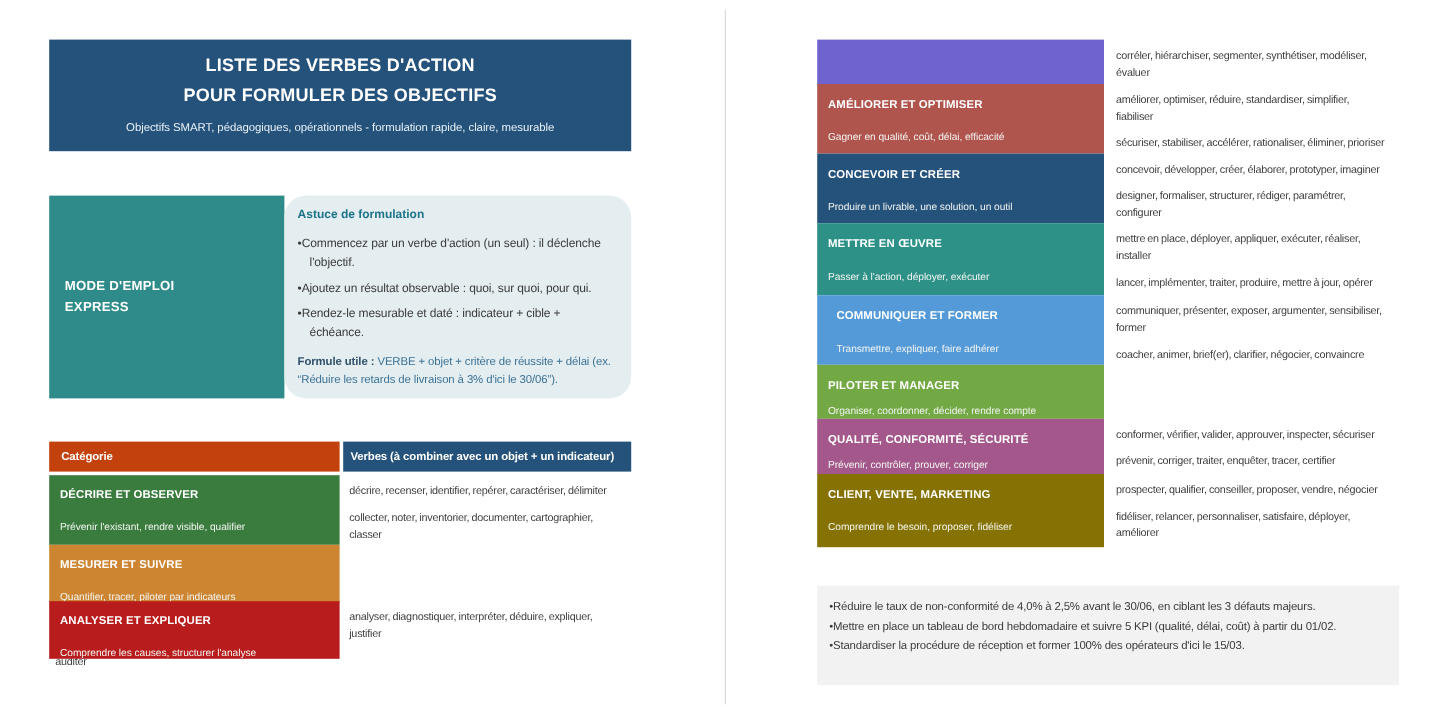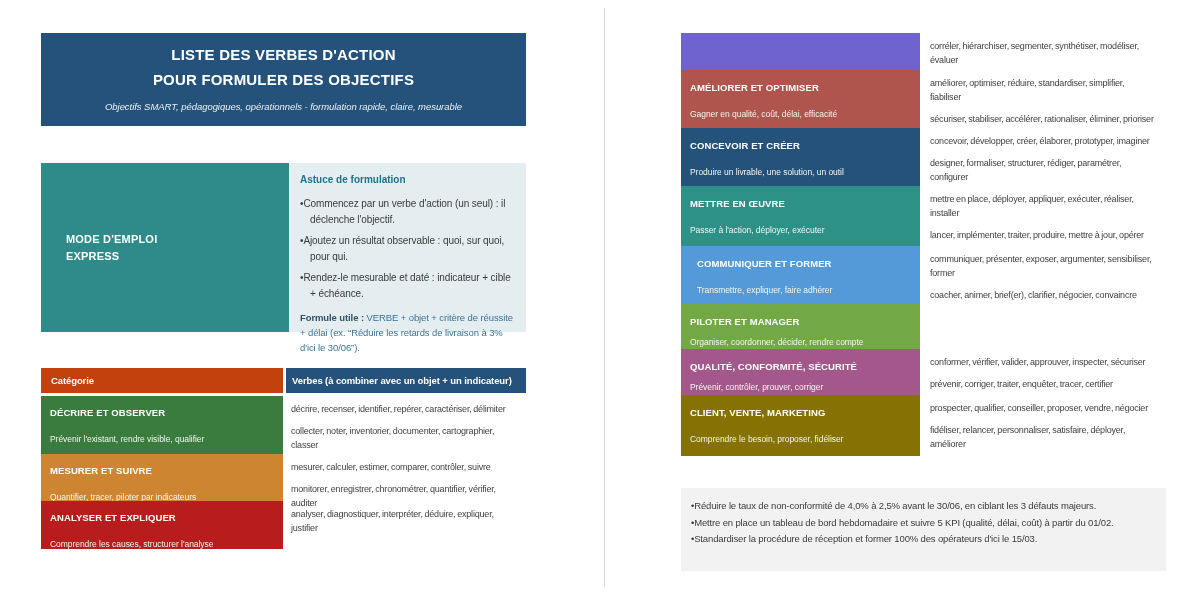--- a/index.html
+++ b/index.html
@@ -35,44 +35,44 @@
     font-size: 15px;
     font-weight: bold;
     line-height: 25px;
     letter-spacing: 0.2px;
   }
   .banner-subtitle {
     margin-top: 9px;
     color: #e8f0f6;
     font-size: 9.5px;
     letter-spacing: -0.05px;
-    font-style: italic;
   }
 
   
   .mode { margin-top: 37px; height: 169px; display: flex; }
   .mode-left {
-    width: 248px;
+    width: 196px;
     background: #2e8b89;
     display: flex;
     flex-direction: column;
     justify-content: center;
-    padding-left: 25px;
+    padding-left: 13px;
   }
   .mode-label {
     color: #ffffff;
     font-size: 11px;
     font-weight: bold;
     line-height: 17px;
     letter-spacing: 0.2px;
   }
   .mode-right {
     flex: 1;
     background: #e4eef0;
     padding: 11px 12px 0 11px;
+    border-radius: 18px;
   }
   .astuce-heading {
     color: #1d7389;
     font-size: 10px;
     font-weight: bold;
     margin-bottom: 11px;
   }
   .astuce-list { list-style: none; }
   .astuce-list li {
     font-size: 10px;
@@ -135,21 +135,21 @@
     line-height: 14px;
     letter-spacing: -0.2px;
     word-spacing: -0.5px;
     color: #3f3f3f;
     margin-bottom: 8px;
   }
 
   
   .vtable-left .trow:nth-of-type(1) { height: 64px; }
   .vtable-left .trow:nth-of-type(2) { height: 58px; }
-  .vtable-left .trow:nth-of-type(3) { height: 47px; }
+  .vtable-left .trow:nth-of-type(3) { height: 47px; flex-direction: column; }
   
   .vtable-right .trow:nth-of-type(1) { height: 37px; }
   .vtable-right .trow:nth-of-type(2) { height: 58px; }
   .vtable-right .trow:nth-of-type(3) { height: 58px; }
   .vtable-right .trow:nth-of-type(4) { height: 60px; }
   .vtable-right .trow:nth-of-type(5) { height: 58px; }
   .vtable-right .trow:nth-of-type(6) { height: 45px; }
   .vtable-right .trow:nth-of-type(7) { height: 46px; }
   .vtable-right .trow:nth-of-type(8) { height: 61px; }
   .vtable-right .trow:nth-of-type(6) .cat-title,

